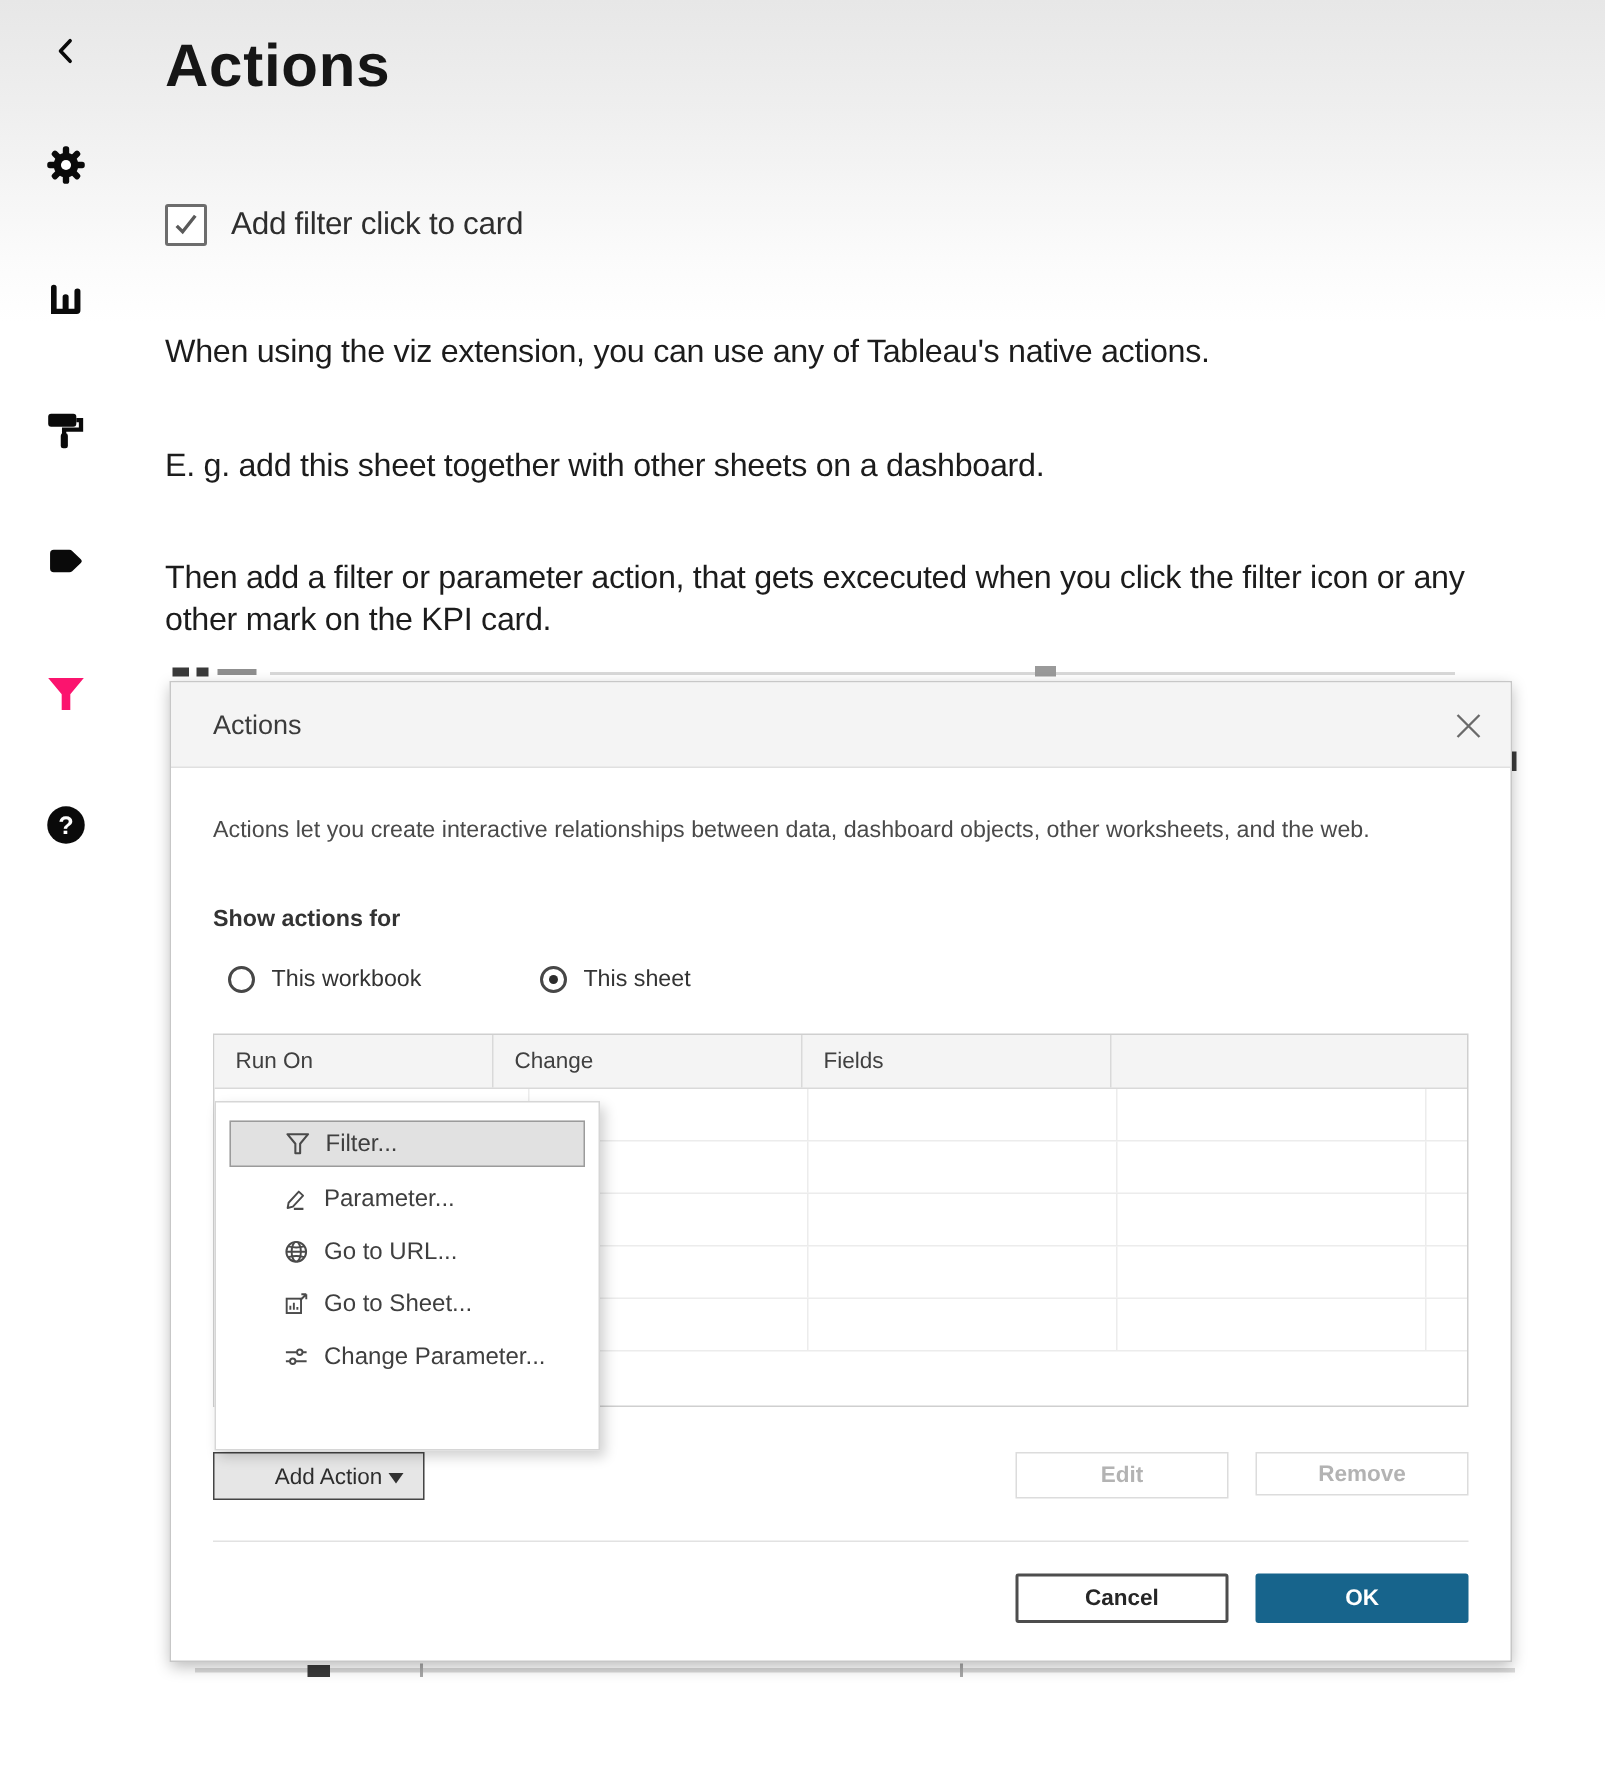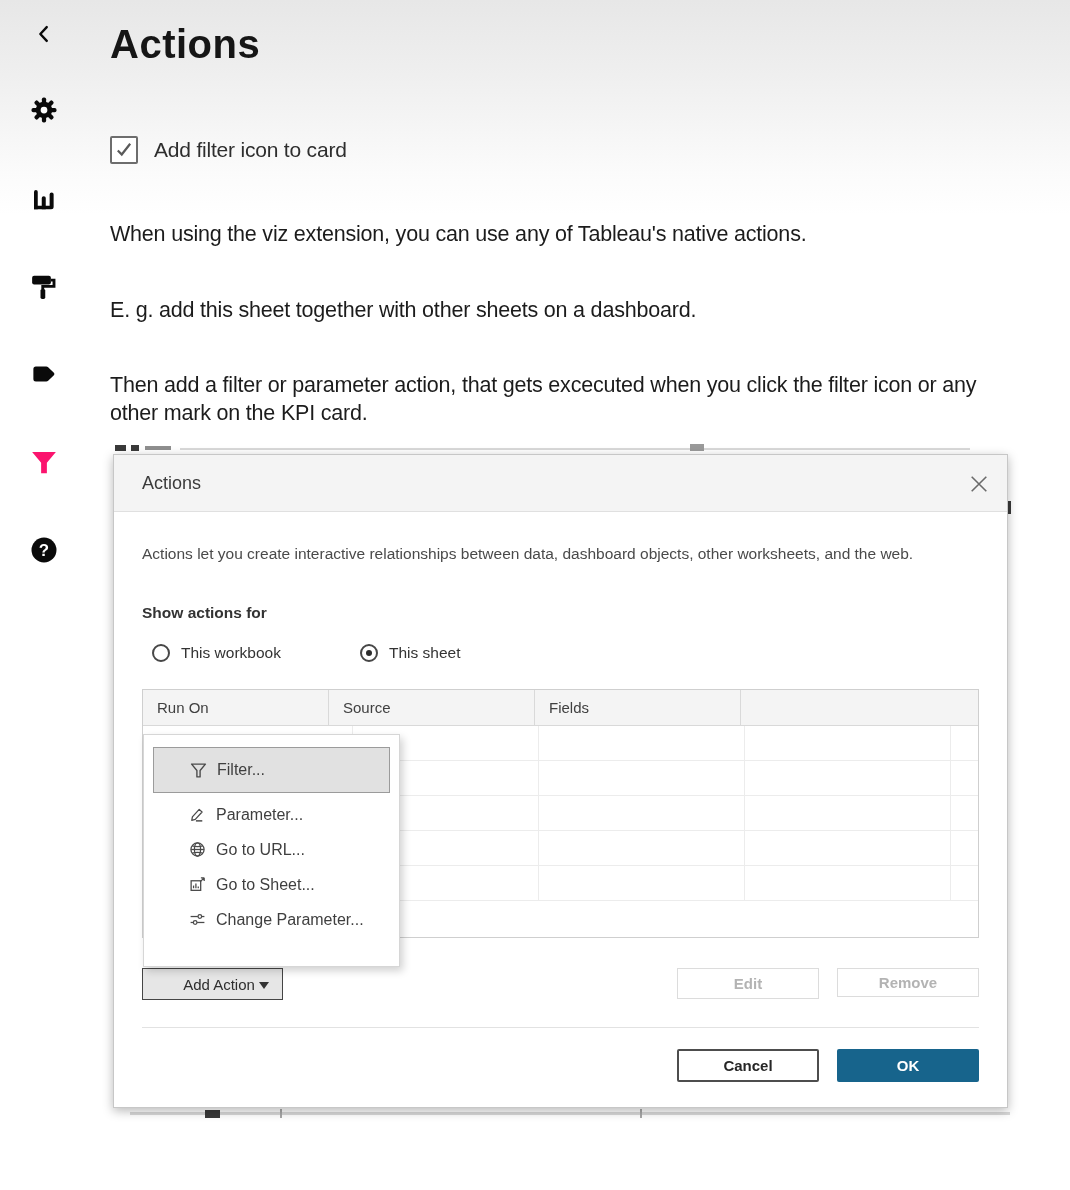--- a/index.html
+++ b/index.html
@@ -61,21 +61,21 @@
 
   
   .menu {
     position:absolute; left:29px; top:279px; width:257px; height:233px; z-index:6;
     background:#ffffff; border:1px solid #d6d6d6; box-shadow:3px 4px 8px rgba(0,0,0,.18);
     padding-top:10px;
   }
   .menu-item { position:relative; height:35px; display:flex; align-items:center; cursor:pointer; }
   .menu-item .mi-icon { position:absolute; left:44px; width:18px; height:18px; display:flex; align-items:center; justify-content:center; }
   .menu-item .mi-label { position:absolute; left:72px; font-size:16px; color:#3f3f3f; white-space:nowrap; }
-  .menu-item.highlighted { height:46px; margin:2px 9px 4px 9px; background:#e1e1e1; border:1px solid #9b9b9b; }
+  .menu-item.highlighted { height:31px; margin:2px 9px 4px 9px; background:#e1e1e1; border:1px solid #9b9b9b; }
   .menu-item.highlighted .mi-icon { left:35px; }
   .menu-item.highlighted .mi-label { left:63px; }
 
   
   .btn { position:absolute; display:flex; align-items:center; justify-content:center; font-size:15px; cursor:pointer; background:#fff; }
   .btn-add { left:28px; top:513px; width:141px; height:32px; background:#e6e6e6; border:1px solid #454545; justify-content:center; padding-left:13px; color:#2e2e2e; }
   .btn-add .caret { position:absolute; right:13px; top:13px; width:0; height:0; border-left:5px solid transparent; border-right:5px solid transparent; border-top:7px solid #333; }
   .btn-disabled { border:1px solid #dcdcdc; color:#b3b3b3; font-weight:600; cursor:default; }
   .btn-edit { left:563px; top:513px; width:142px; height:31px; }
   .btn-remove { left:723px; top:513px; width:142px; height:29px; }
@@ -141,21 +141,21 @@
   </div>
 
   <h1 class="page-title">Actions</h1>
 
   <div class="chk-row">
     <span class="chk-box">
       <svg width="18" height="18" viewBox="0 0 16 16">
         <path d="M2.5 8.5 L6 12 L13.5 2.5" stroke="#5a5a5a" stroke-width="2" fill="none"></path>
       </svg>
     </span>
-    <span class="chk-label">Add filter icon to card</span>
+    <span class="chk-label">Add filter click to card</span>
   </div>
 
   <p class="para para1">When using the viz extension, you can use any of Tableau's native actions.</p>
   <p class="para para2">E. g. add this sheet together with other sheets on a dashboard.</p>
   <p class="para para3">Then add a filter or parameter action, that gets excecuted when you click the filter icon or any other mark on the KPI card.</p>
 
   <div class="frag dark" style="left:115px; top:445px; width:11px; height:6px;"></div>
   <div class="frag dark" style="left:131px; top:445px; width:8px; height:6px;"></div>
   <div class="frag" style="left:145px; top:446px; width:26px; height:4px; background:#8f8f8f;"></div>
   <div class="frag" style="left:180px; top:448px; width:790px; height:2px;"></div>
@@ -186,21 +186,21 @@
       </div>
       <div class="radio-opt">
         <span class="radio-circle on"></span>
         <span class="radio-label">This sheet</span>
       </div>
     </div>
 
     <div class="tbl">
       <div class="tbl-head">
         <div class="tbl-th th-runon">Run On</div>
-        <div class="tbl-th th-source">Source</div>
+        <div class="tbl-th th-source">Change</div>
         <div class="tbl-th th-fields">Fields</div>
         <div class="tbl-th th-end"></div>
       </div>
       <div class="tbl-row">
           <div class="tbl-cell c1"></div>
           <div class="tbl-cell c2"></div>
           <div class="tbl-cell c3"></div>
           <div class="tbl-cell c4"></div>
           <div class="tbl-cell c5"></div>
         </div>

